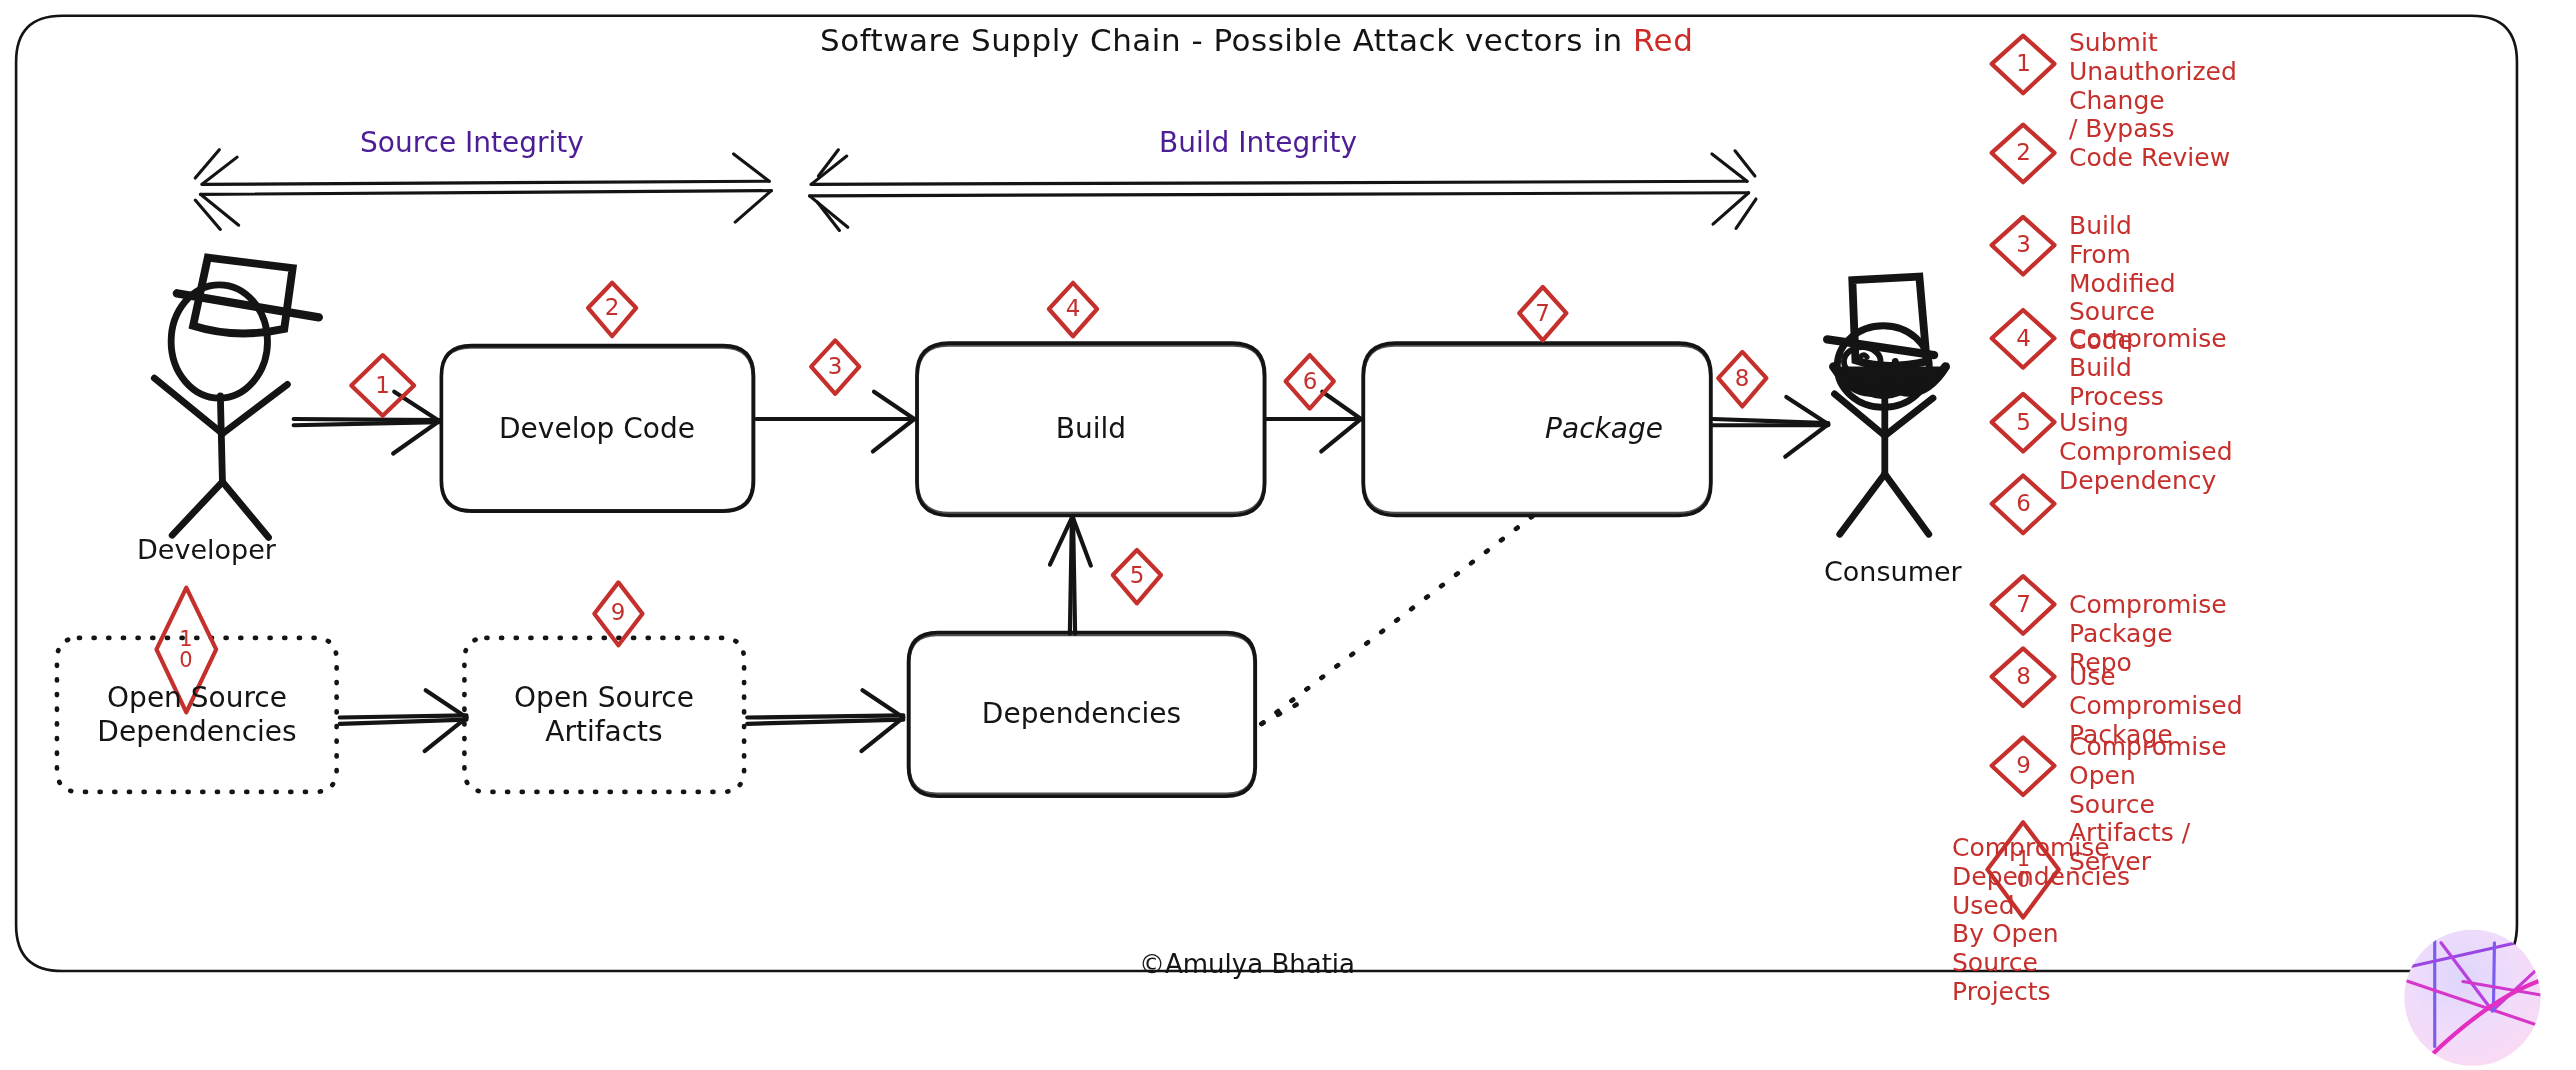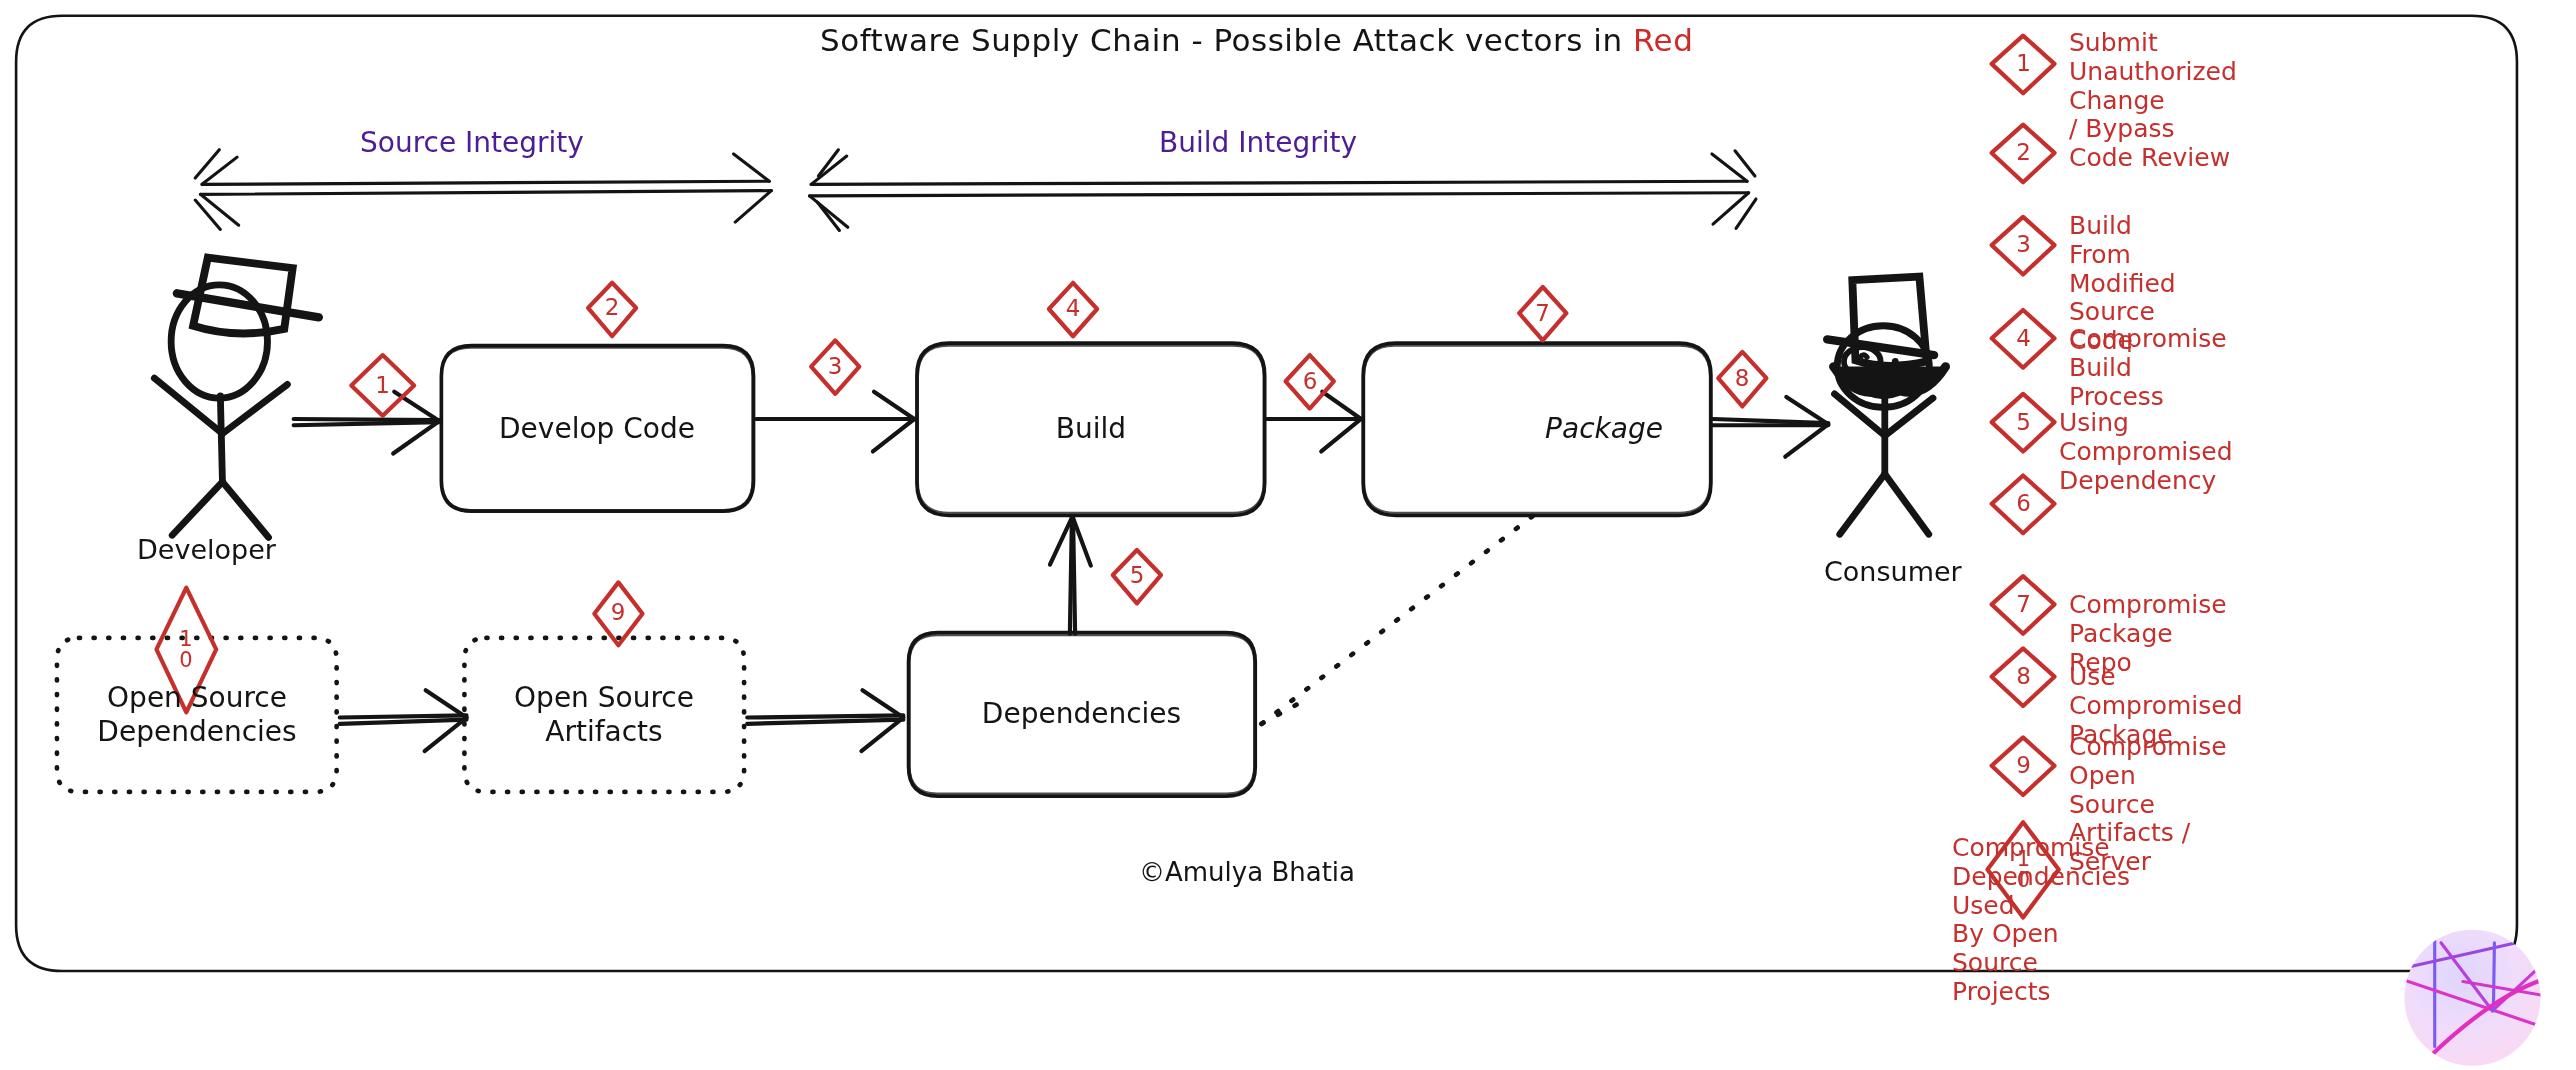--- a/index.html
+++ b/index.html
@@ -25,21 +25,21 @@
   .nodelabel{
     position:absolute;display:flex;align-items:center;justify-content:center;
     text-align:center;font-size:28px;color:#141414;line-height:1.22;
     pointer-events:none;
   }
 
   .figlabel{font-size:27px;color:#141414;}
   #developer-label{left:137px;top:534px;}
   #consumer-label{left:1824px;top:556px;}
 
-  #credit{left:1139px;top:857px;font-size:26px;color:#141414;}
+  #credit{left:1139px;top:949px;font-size:26px;color:#141414;}
 
   .legend-text{
     position:absolute;font-size:25px;line-height:1.15;color:#c52f2c;white-space:pre-line;
   }
   .dnum{
     position:absolute;display:flex;align-items:center;justify-content:center;
     color:#c52f2c;font-size:23px;line-height:1.0;text-align:center;pointer-events:none;
   }
   .dnum.stacked{flex-direction:column;font-size:21px;line-height:0.98;}
 </style>

